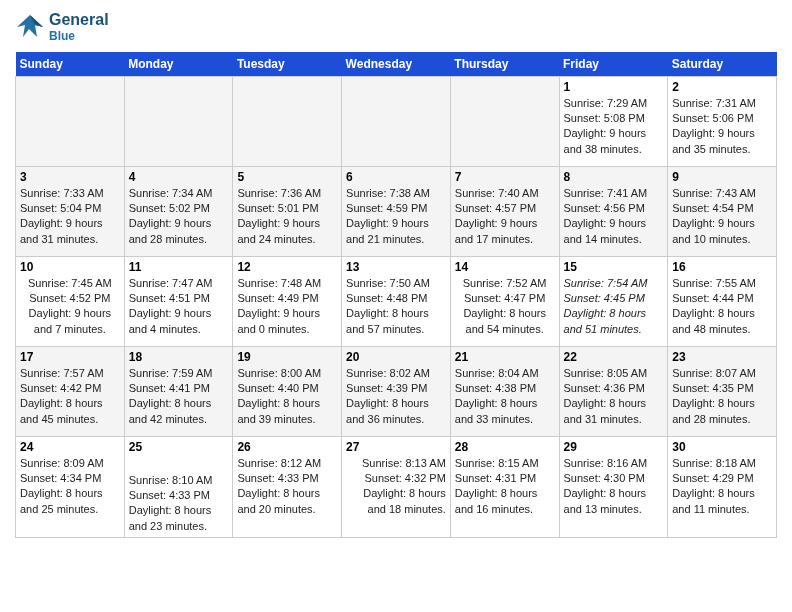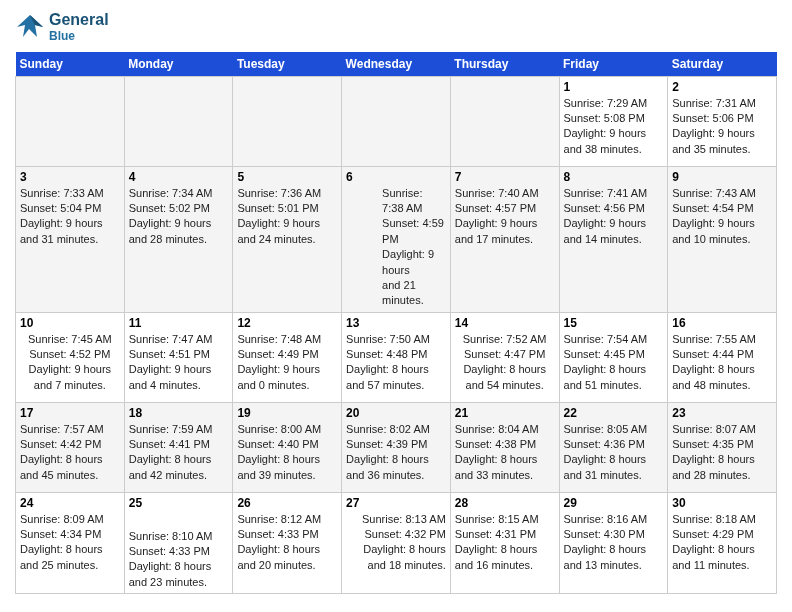--- a/index.html
+++ b/index.html
@@ -152,21 +152,21 @@
         </td>
         <td>
           <span class="day-number">5</span>
           <div class="day-info" style="white-space: pre-line;">Sunrise: 7:36 AM
 Sunset: 5:01 PM
 Daylight: 9 hours
 and 24 minutes.</div>
         </td>
         <td>
           <span class="day-number">6</span>
-          <div class="day-info" style="white-space: pre-line; margin-left: 36px;">Sunrise: 7:38 AM
+          <div class="day-info" style="white-space: pre-line;">Sunrise: 7:38 AM
 Sunset: 4:59 PM
 Daylight: 9 hours
 and 21 minutes.</div>
         </td>
         <td>
           <span class="day-number">7</span>
           <div class="day-info" style="white-space: pre-line;">Sunrise: 7:40 AM
 Sunset: 4:57 PM
 Daylight: 9 hours
 and 17 minutes.</div>
@@ -217,21 +217,21 @@
         </td>
         <td>
           <span class="day-number">14</span>
           <div class="day-info" style="white-space: pre-line; text-align: center;">Sunrise: 7:52 AM
 Sunset: 4:47 PM
 Daylight: 8 hours
 and 54 minutes.</div>
         </td>
         <td>
           <span class="day-number">15</span>
-          <div class="day-info" style="white-space: pre-line;">Sunrise: 7:54 AM
+          <div class="day-info" style="white-space: pre-line; font-style: italic;">Sunrise: 7:54 AM
 Sunset: 4:45 PM
 Daylight: 8 hours
 and 51 minutes.</div>
         </td>
         <td>
           <span class="day-number">16</span>
           <div class="day-info" style="white-space: pre-line;">Sunrise: 7:55 AM
 Sunset: 4:44 PM
 Daylight: 8 hours
 and 48 minutes.</div>

